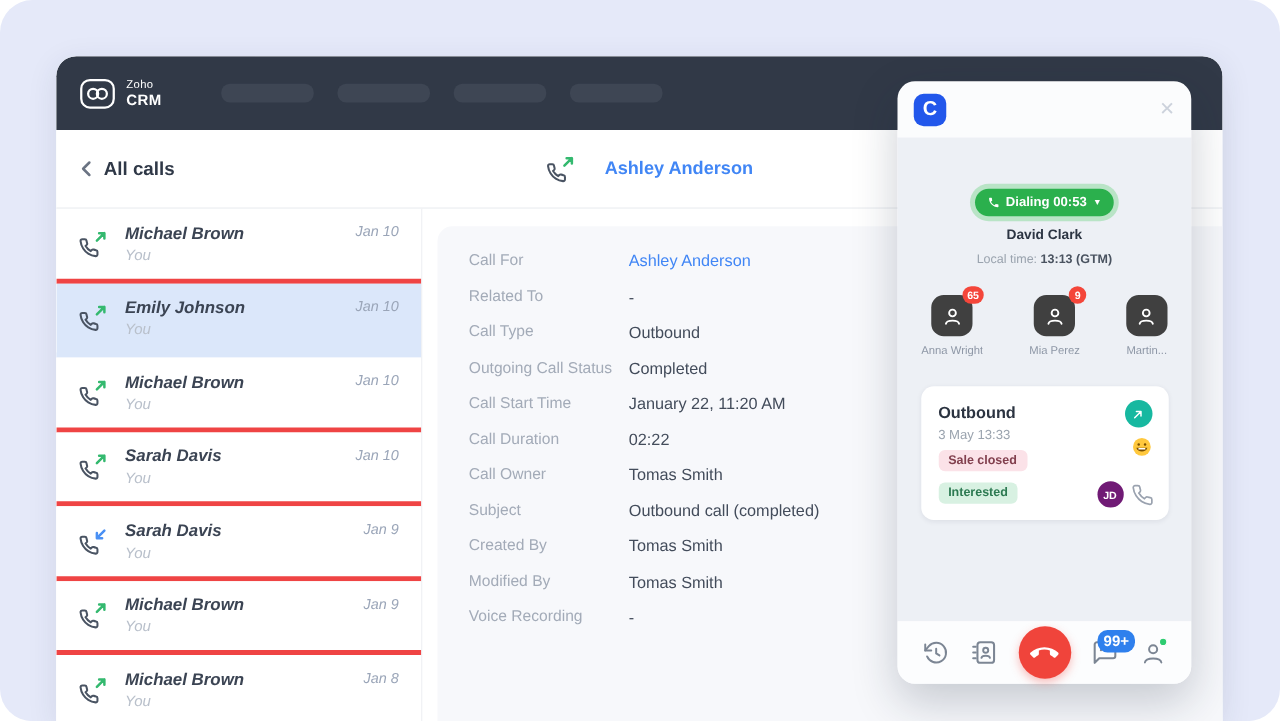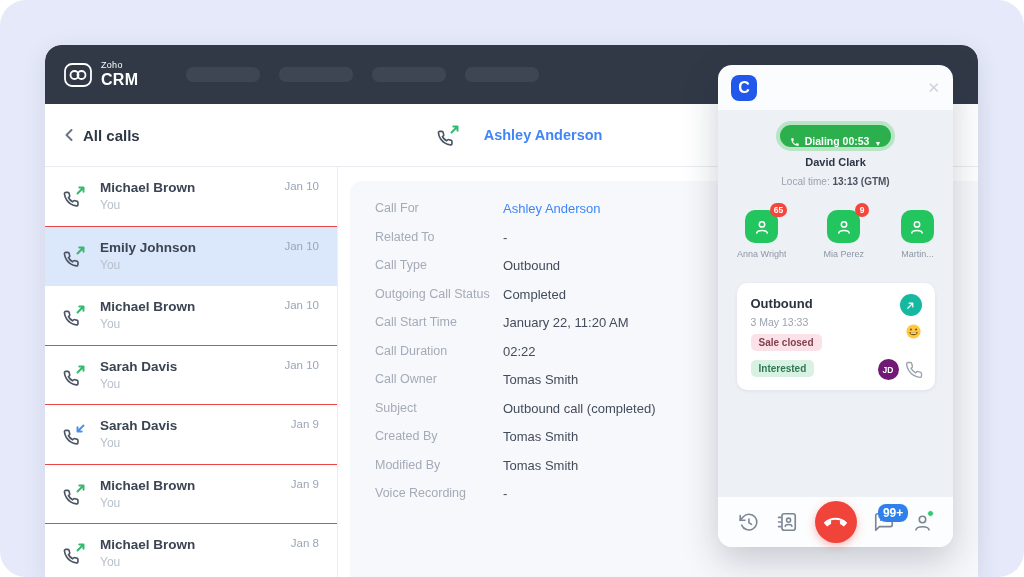--- a/index.html
+++ b/index.html
@@ -6,64 +6,64 @@
   html,body { width:1024px; height:577px; background:#fff; font-family:"Liberation Sans","DejaVu Sans",sans-serif; }
   .page { position:relative; width:1024px; height:577px; background:#e5e9f9; border-radius:26px; overflow:hidden; }
 
   
   .window { position:absolute; left:45px; top:45px; width:933px; height:532px; background:#fff; border-radius:16px 16px 0 0; overflow:hidden; box-shadow:0 6px 24px rgba(40,50,80,.10); }
 
   .navbar { height:59px; background:#313947; display:flex; align-items:center; padding:0 18px; border-radius:16px 16px 0 0; }
   .brand { display:flex; align-items:center; gap:8px; margin-right:26px; }
   .brand-text { color:#fff; line-height:1; }
   .brand-zoho { font-size:9px; letter-spacing:.3px; margin-bottom:2px; }
-  .brand-crm { font-size:16px; font-weight:bold; letter-spacing:.3px; }
+  .brand-crm { font-size:12px; font-weight:bold; letter-spacing:.3px; }
   .nav-items { display:flex; gap:19px; margin-left:22px; }
   .nav-ph { width:74px; height:15px; border-radius:7px; background:#3e4654; cursor:pointer; }
 
   .hdr { height:63px; background:#fff; border-bottom:1px solid #e9ebf0; display:flex; align-items:center; padding:4px 18px; }
   .back { display:flex; align-items:center; gap:8px; cursor:pointer; }
   .back-label { font-size:15px; font-weight:bold; color:#2f3847; }
   .hdr-contact { display:flex; align-items:center; gap:10px; margin-left:297px; }
   .hdr-contact-name { font-size:14.5px; font-weight:bold; color:#4186f5; cursor:pointer; }
 
   .body { display:flex; height:410px; }
   .call-list { width:293px; border-right:1px solid #eceef2; background:#fff; overflow:hidden; }
-  .row { height:59.5px; display:flex; align-items:center; padding:0 18px 0 18px; border-bottom:1px solid #ef4444; cursor:pointer; background:#fff; }
+  .row { height:59.5px; display:flex; align-items:center; padding:0 18px 0 18px; border-bottom:4px solid #ef4444; cursor:pointer; background:#fff;font-style:italic; }
   .row.sel { background:#dbe7fa; border-bottom-color:#dbe7fa; }
   .cicon { width:24px; height:24px; margin-right:13px; flex:0 0 auto; }
   .rtxt { flex:1; }
   .rname { font-size:13.5px; font-weight:bold; color:#3b4453; }
   .rsub { font-size:12px; color:#b9c0cb; margin-top:3px; }
   .rdate { font-size:11.5px; color:#9aa5b8; align-self:flex-start; margin-top:13px; }
 
   .detail-area { flex:1; background:#fff; }
   .detail-card { margin:14px 0 0 12px; background:#f7f8fb; border-top-left-radius:12px; height:calc(100% - 14px); padding:20px 0 0 25px; }
   .drow { display:flex; margin-bottom:13.5px; }
   .dlabel { width:128px; font-size:12.5px; color:#a3abb8; flex:0 0 auto; }
   .dvalue { font-size:13px; color:#434c5b; }
   .dvalue.link { color:#4186f5; cursor:pointer; }
 
   
   .dialer { position:absolute; left:718px; top:65px; width:235px; height:482px; border-radius:14px; box-shadow:0 14px 36px rgba(25,35,60,.22); display:flex; flex-direction:column; z-index:20; }
   .dlr-hdr { height:45px; background:#fbfcfd; border-radius:14px 14px 0 0; display:flex; align-items:center; padding:0 13px; }
   .dlr-logo { width:26px; height:26px; border-radius:8px; background:#2257eb; color:#fff; font-size:16px; font-weight:bold; display:flex; align-items:center; justify-content:center; }
   .dlr-close { margin-left:auto; color:#ccd2dc; font-size:15px; font-weight:bold; cursor:pointer; line-height:1; }
   .dlr-body { flex:1; background:#edf0f5; display:flex; flex-direction:column; align-items:center; }
-  .pill { margin-top:15px; height:22px; display:flex; align-items:flex-end; gap:5px; background:#2bb04d; border-radius:12px; padding:0 10px; box-shadow:0 0 0 4px rgba(121,213,141,.45); cursor:pointer; }
+  .pill { margin-top:41px; height:22px; display:flex; align-items:center; gap:5px; background:#2bb04d; border-radius:12px; padding:0 10px; box-shadow:0 0 0 4px rgba(121,213,141,.45); cursor:pointer; }
   .pill-text { color:#fff; font-size:10.5px; font-weight:bold; }
   .pill-caret { color:#fff; font-size:7px; }
   .phone-row { margin-top:21px; display:flex; align-items:center; gap:8px; }
   .phone-num { font-size:16px; font-weight:bold; color:#1d2531; }
   .caller { margin-top:9px; font-size:11px; font-weight:bold; color:#2c3543; }
   .ltime { margin-top:8px; font-size:10px; color:#9aa3ae; }
   .ltime b { color:#4a5360; }
   .contacts { margin-top:23px; display:flex; gap:37px; }
   .contact { text-align:center; cursor:pointer; }
-  .cav { position:relative; width:33px; height:33px; border-radius:10px; background:#22c55e; display:flex; align-items:center; justify-content:center; margin:0 auto; }
+  .cav { position:relative; width:33px; height:33px; border-radius:10px; background:#404040; display:flex; align-items:center; justify-content:center; margin:0 auto; }
   .cbadge { position:absolute; top:-7px; right:-9px; background:#f4463a; color:#fff; font-size:8.5px; font-weight:bold; border-radius:8px; padding:2px 4px; min-width:14px; }
   .cname { margin-top:6px; font-size:9px; color:#8e97a6; max-width:52px; white-space:nowrap; overflow:hidden; text-overflow:ellipsis; }
   .ccard { position:relative; margin-top:24px; width:198px; background:#fff; border-radius:10px; padding:13px 14px; box-shadow:0 1px 4px rgba(25,35,60,.07); cursor:pointer; }
   .cc-title { font-size:13px; font-weight:bold; color:#2b3340; }
   .cc-dt { margin-top:5px; font-size:10.5px; color:#9aa3ae; }
   .cc-dir { position:absolute; top:11px; right:13px; width:22px; height:22px; border-radius:50%; background:#17b8a0; display:flex; align-items:center; justify-content:center; }
   .cc-emoji { position:absolute; top:40px; right:13px; }
   .tag { display:inline-block; font-size:10px; font-weight:bold; padding:3px 8px; border-radius:5px; }
   .tag-green { background:#d8f1e2; color:#2d7a52; margin-top:9px; }
   .tag-red { background:#fbe2e8; color:#82404e; margin-top:6px; }

